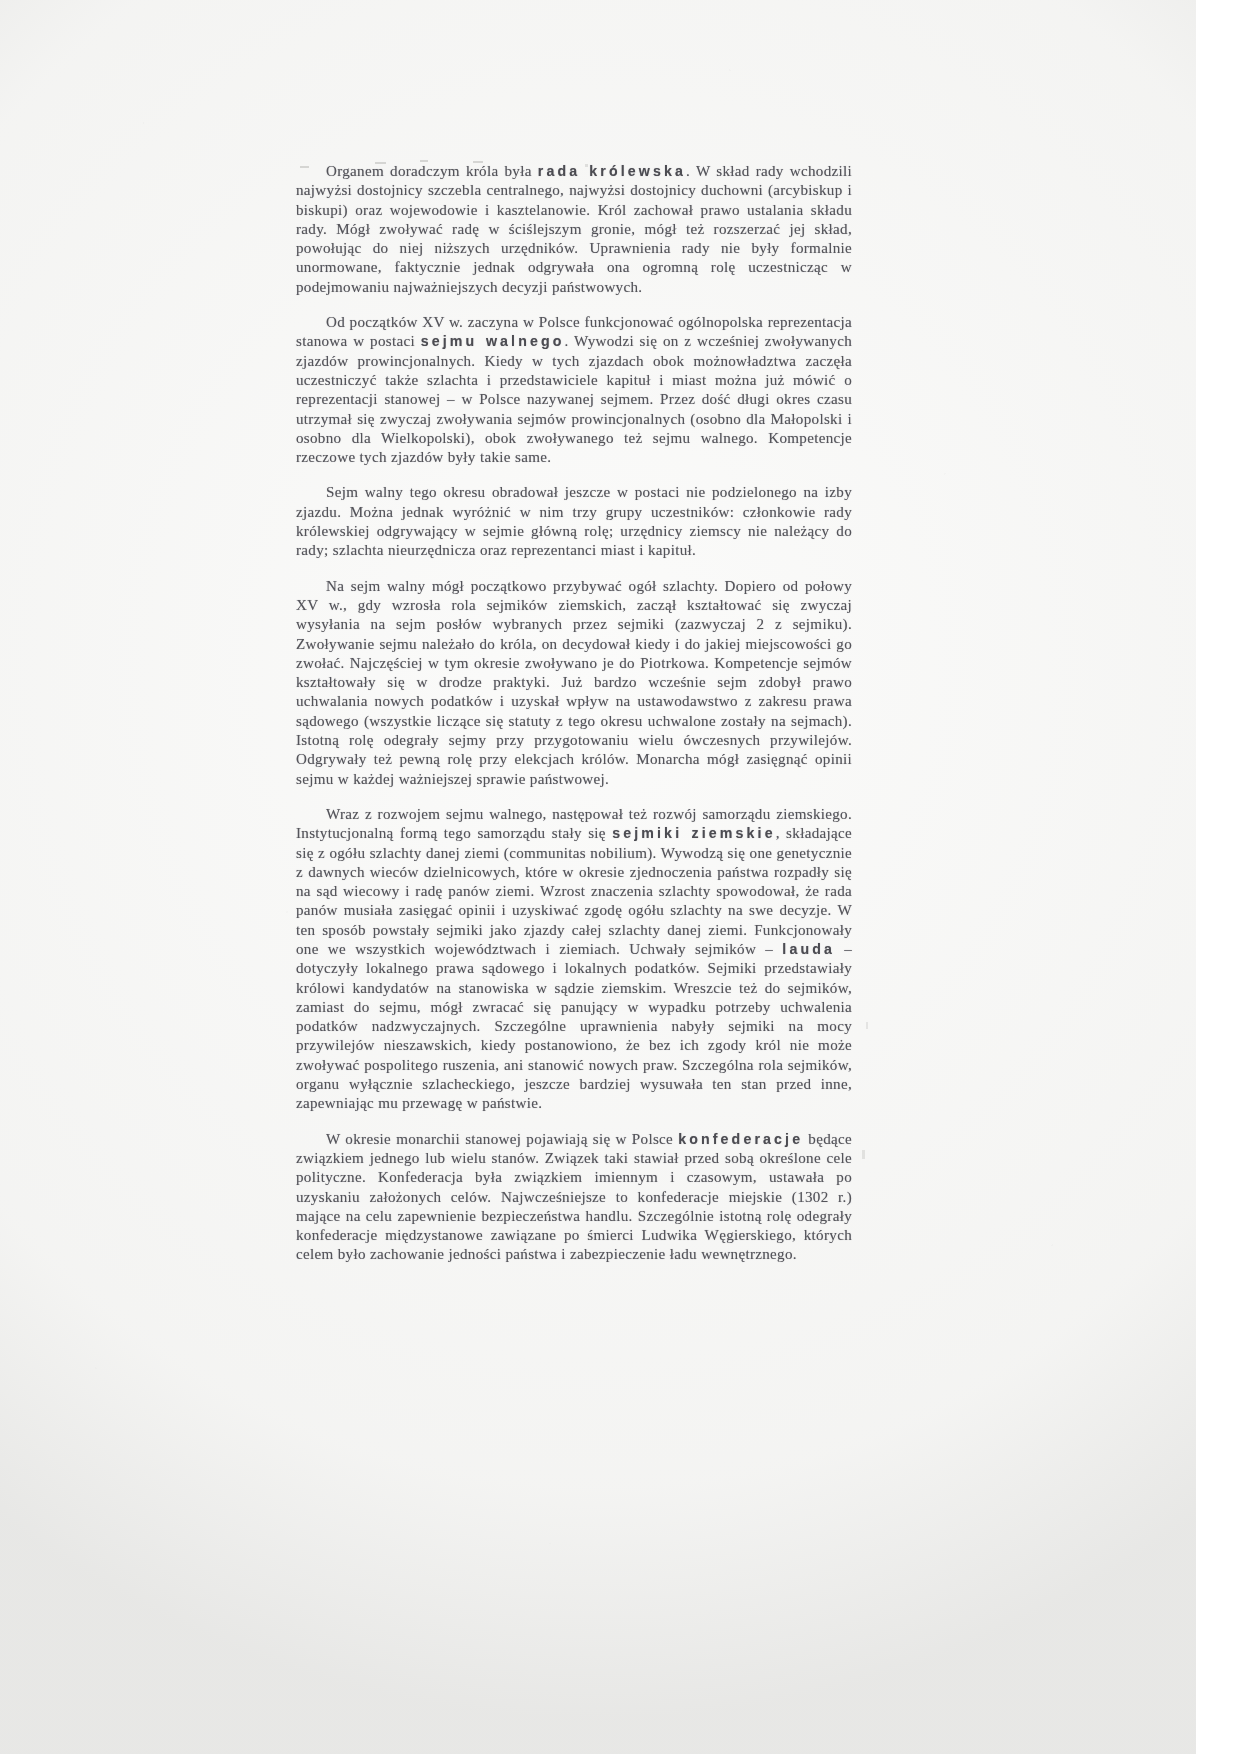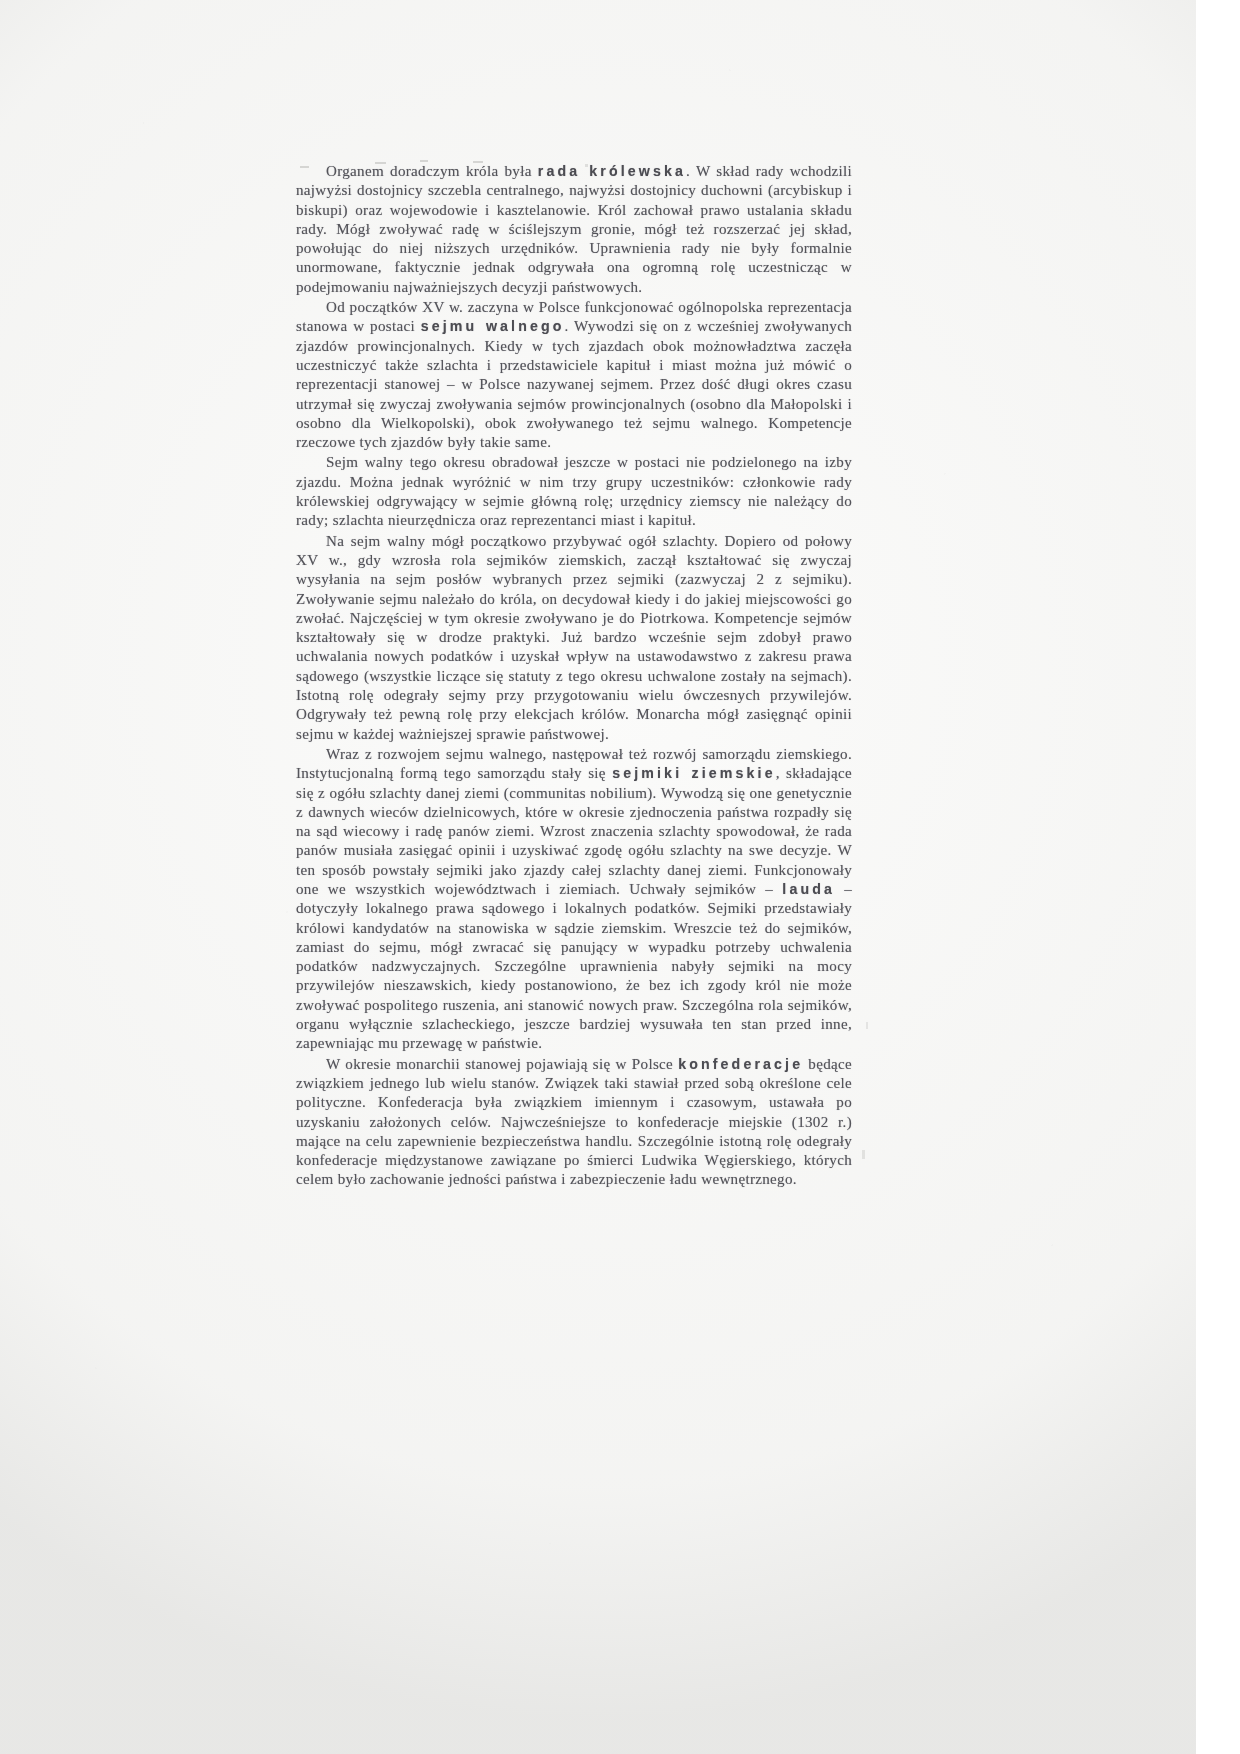--- a/index.html
+++ b/index.html
@@ -60,21 +60,21 @@
     text-indent: 30px;
     font-size: 15.1px;
     line-height: 19.3px;
     color: #54545a;
     letter-spacing: 0.02em;
     word-spacing: 0.01em;
     
     text-shadow: 0 0 0.9px rgba(110,110,118,0.55);
     hyphens: manual;
   }
-  p.para + p.para { margin-top: 1px; }
+  p.para + p.para { margin-top: 16px; }
 
   
   .term {
     font-family: "Liberation Sans", "DejaVu Sans", sans-serif;
     font-weight: 700;
     letter-spacing: 0.22em;
     font-size: 14.2px;
     color: #4c4c52;
   }
 </style>

